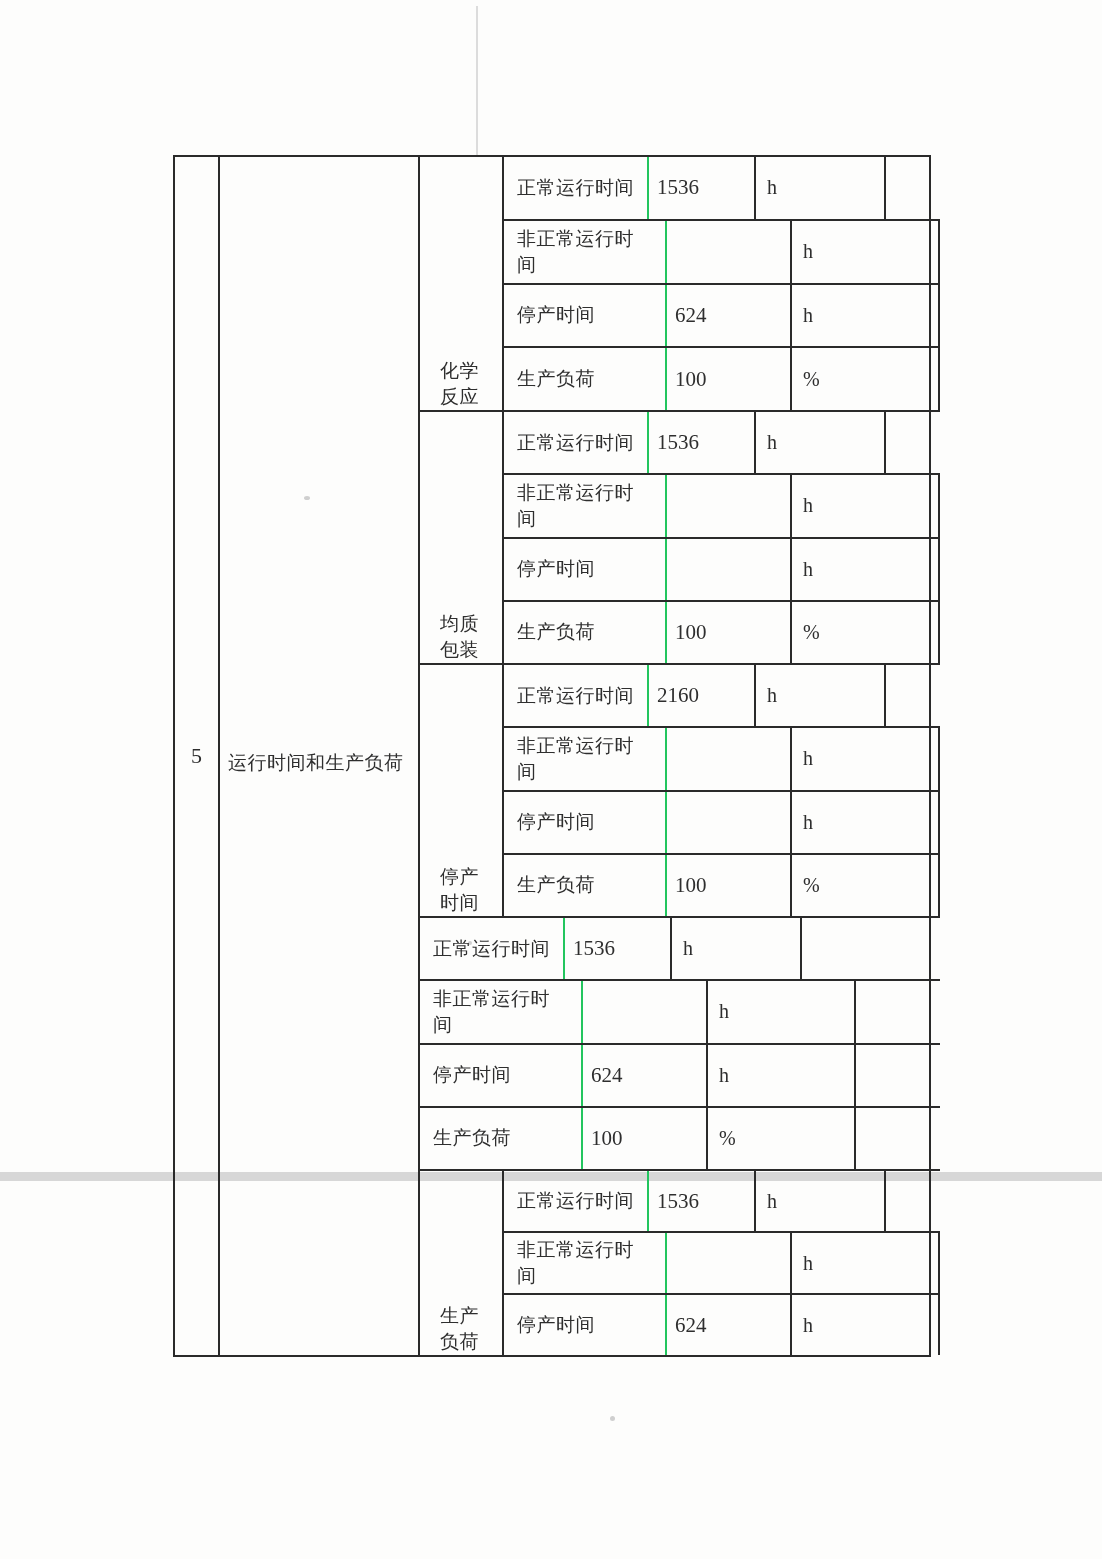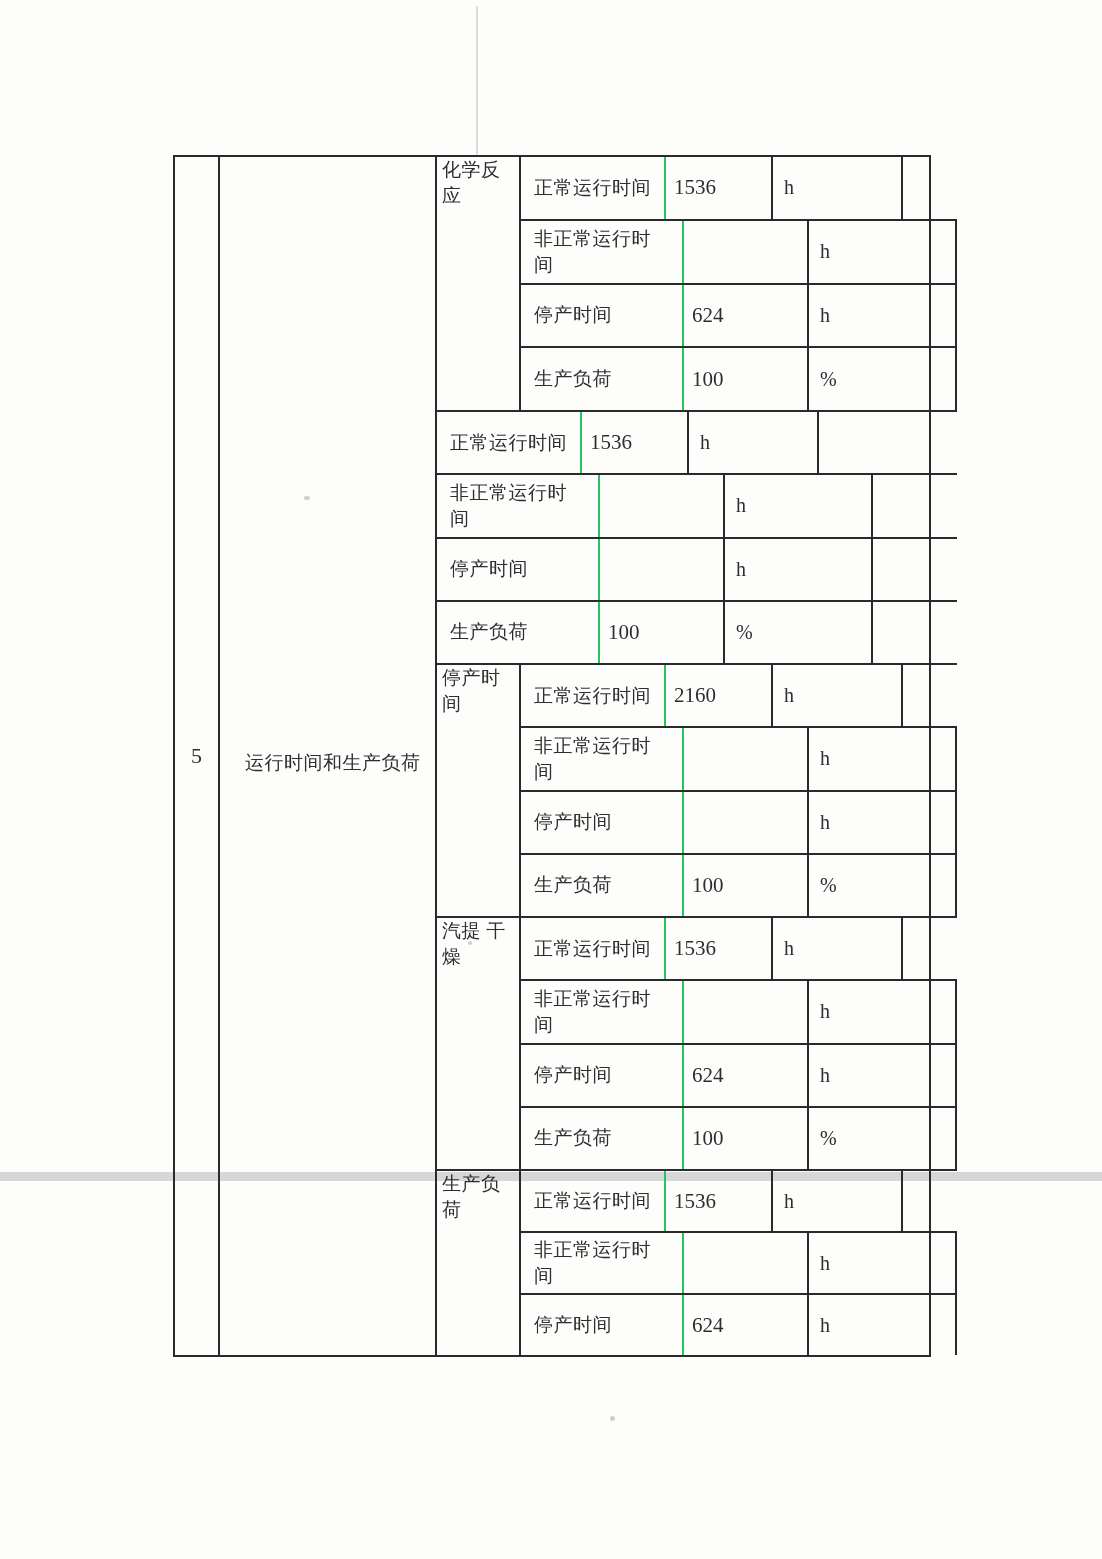--- a/index.html
+++ b/index.html
@@ -35,29 +35,29 @@
     border:2px solid #2a2a2a; display:flex; z-index:1; background:transparent;
   }
   .col-num {
     width:45px; border-right:2px solid #2a2a2a; flex:none;
     display:flex; align-items:center; justify-content:center;
     font-size:22px;
   }
   .col-cat {
     width:200px; border-right:2px solid #2a2a2a; flex:none;
     display:flex; align-items:center; padding:12px 6px 0 8px;
-    font-size:19px; line-height:25px; letter-spacing:0.5px;margin-left:17px;
+    font-size:19px; line-height:25px; letter-spacing:0.5px;
   }
   .col-groups { flex:1; display:flex; flex-direction:column; }
   .group { display:flex; height:253px; flex:none; }
   .group + .group { border-top:2px solid #2a2a2a; }
   .group.partial { height:auto; flex:1; }
   .proc {
     width:84px; border-right:2px solid #2a2a2a; flex:none;
-    display:flex; align-items:flex-start; padding:0 4px 0 5px;
+    display:flex; align-items:flex-end; padding:0 4px 0 20px;
     font-size:19px; line-height:26px; letter-spacing:0.5px;
     white-space:pre-wrap;
   }
   .rows { flex:1; display:flex; flex-direction:column; }
   .row { flex:1; display:flex; }
   .row + .row { border-top:2px solid #2a2a2a;gap:18px; }
   .c { display:flex; align-items:center; }
   .c.metric { width:143px; flex:none; padding-left:13px; font-size:19px; letter-spacing:0.5px; }
   .c.value  { width:107px; flex:none; border-left:2px solid #22c55e; padding-left:8px; font-size:21px; }
   .c.unit   { width:130px; flex:none; border-left:2px solid #2a2a2a; padding-left:11px; font-size:20px; }
@@ -137,20 +137,23 @@
               </div>
             <div class="c unit">
                 <span>%</span>
               </div>
             <div class="c blank"></div>
           </div>
         </div>
       </div>
 
       <div class="group">
+        <div class="proc">
+          <span>均质包装</span>
+        </div>
         <div class="rows">
           <div class="row">
             <div class="c metric">
                 <span>正常运行时间</span>
               </div>
             <div class="c value">
                 <span>1536</span>
               </div>
             <div class="c unit">
                 <span>h</span>
@@ -246,23 +249,20 @@
               </div>
             <div class="c unit">
                 <span>%</span>
               </div>
             <div class="c blank"></div>
           </div>
         </div>
       </div>
 
       <div class="group">
-        <div class="proc">
-          <span>汽提 干燥</span>
-        </div>
         <div class="rows">
           <div class="row">
             <div class="c metric">
                 <span>正常运行时间</span>
               </div>
             <div class="c value">
                 <span>1536</span>
               </div>
             <div class="c unit">
                 <span>h</span>

